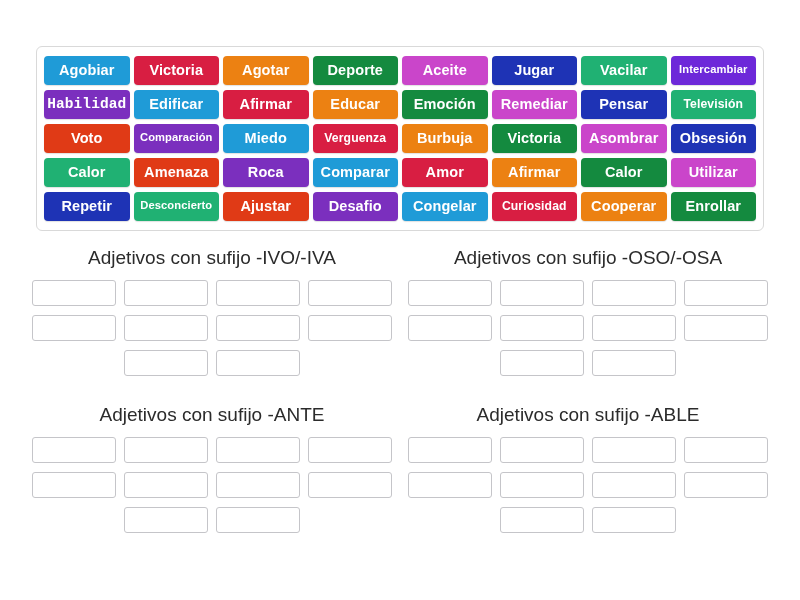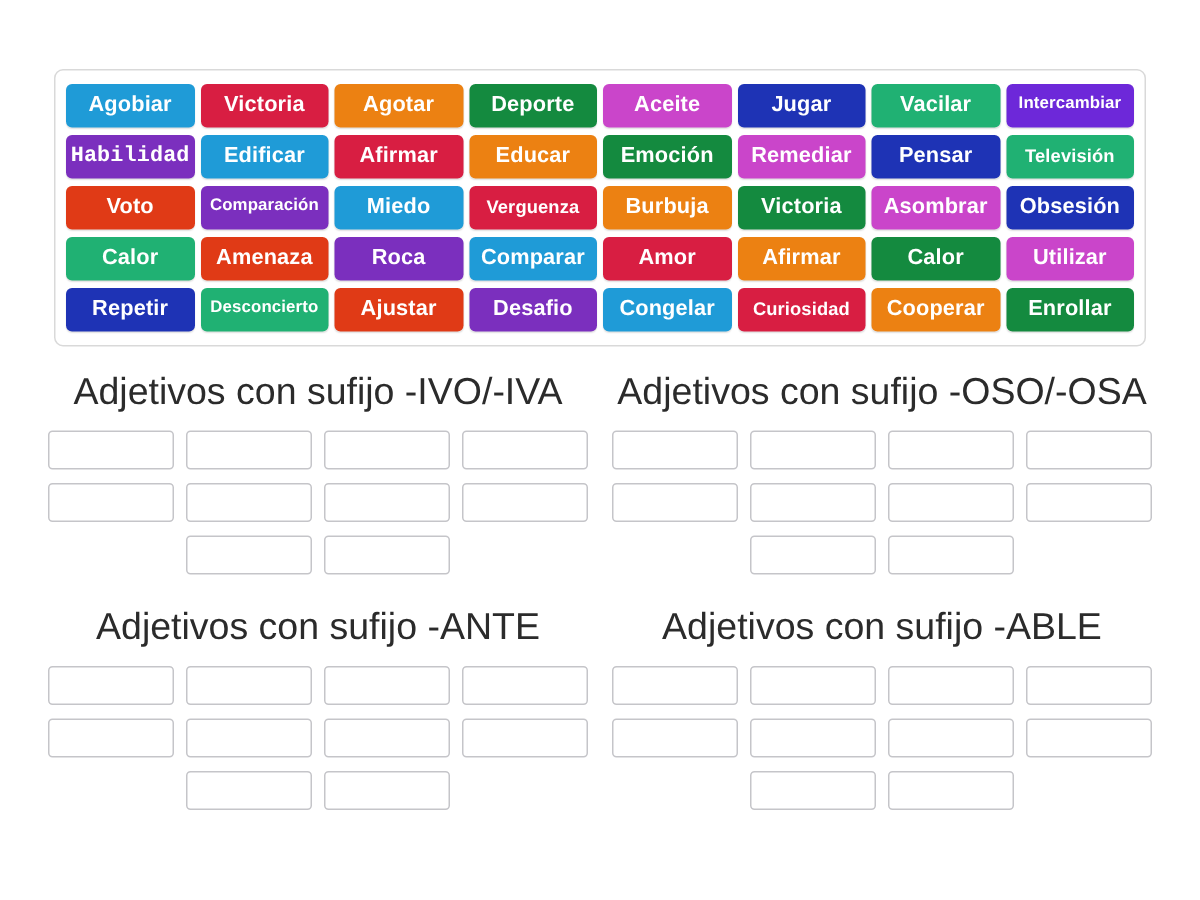--- a/index.html
+++ b/index.html
@@ -67,21 +67,21 @@
     position: absolute;
     width: 368px;
   }
   #quad-0 { left: 28px;  top: 247px; }
   #quad-1 { left: 404px; top: 247px; }
   #quad-2 { left: 28px;  top: 404px; }
   #quad-3 { left: 404px; top: 404px; }
 
   .cat-title {
     text-align: center;
-    font-size: 25px;
+    font-size: 19px;
     color: #2b2b2b;
     font-weight: normal;
     margin: 0 0 11px 0;
     line-height: 1.15;
     white-space: nowrap;
   }
 
   .slot-row {
     display: flex;
     justify-content: flex-start;

